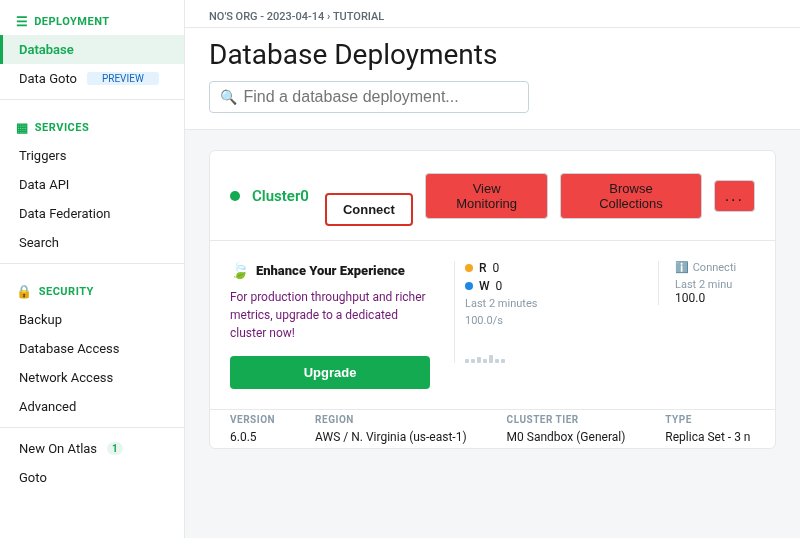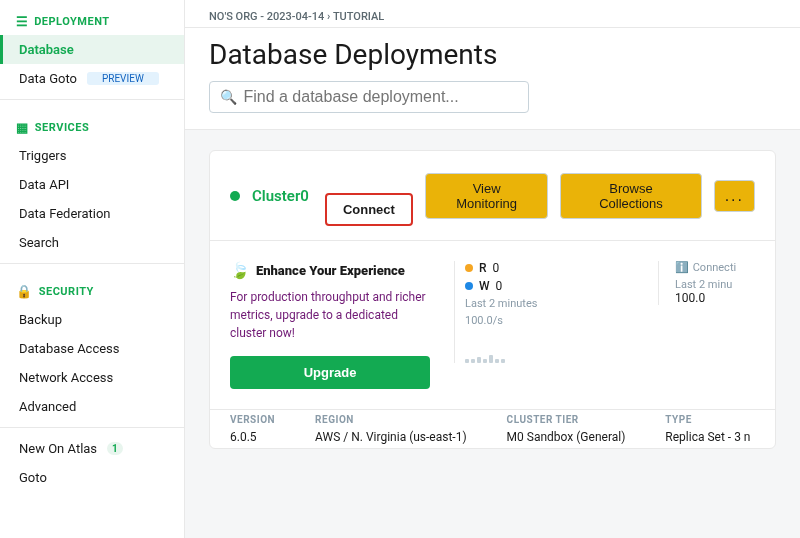--- a/index.html
+++ b/index.html
@@ -165,21 +165,21 @@
       color: #13aa52;
       margin-right: 4px;
     }
     .btn {
       padding: 7px 16px;
       border-radius: 4px;
       font-size: 13px;
       font-weight: 500;
       cursor: pointer;
       border: 1px solid #c8d3da;
-      background: #eab308;
+      background: #ef4444;
       color: #1a1a1a;
     }
     .btn-connect {
       border: 2px solid #d93025;
       background: #fff;
       color: #1a1a1a;
       font-weight: 600;
       margin-top: 28px;
     }
     .btn-dots {

